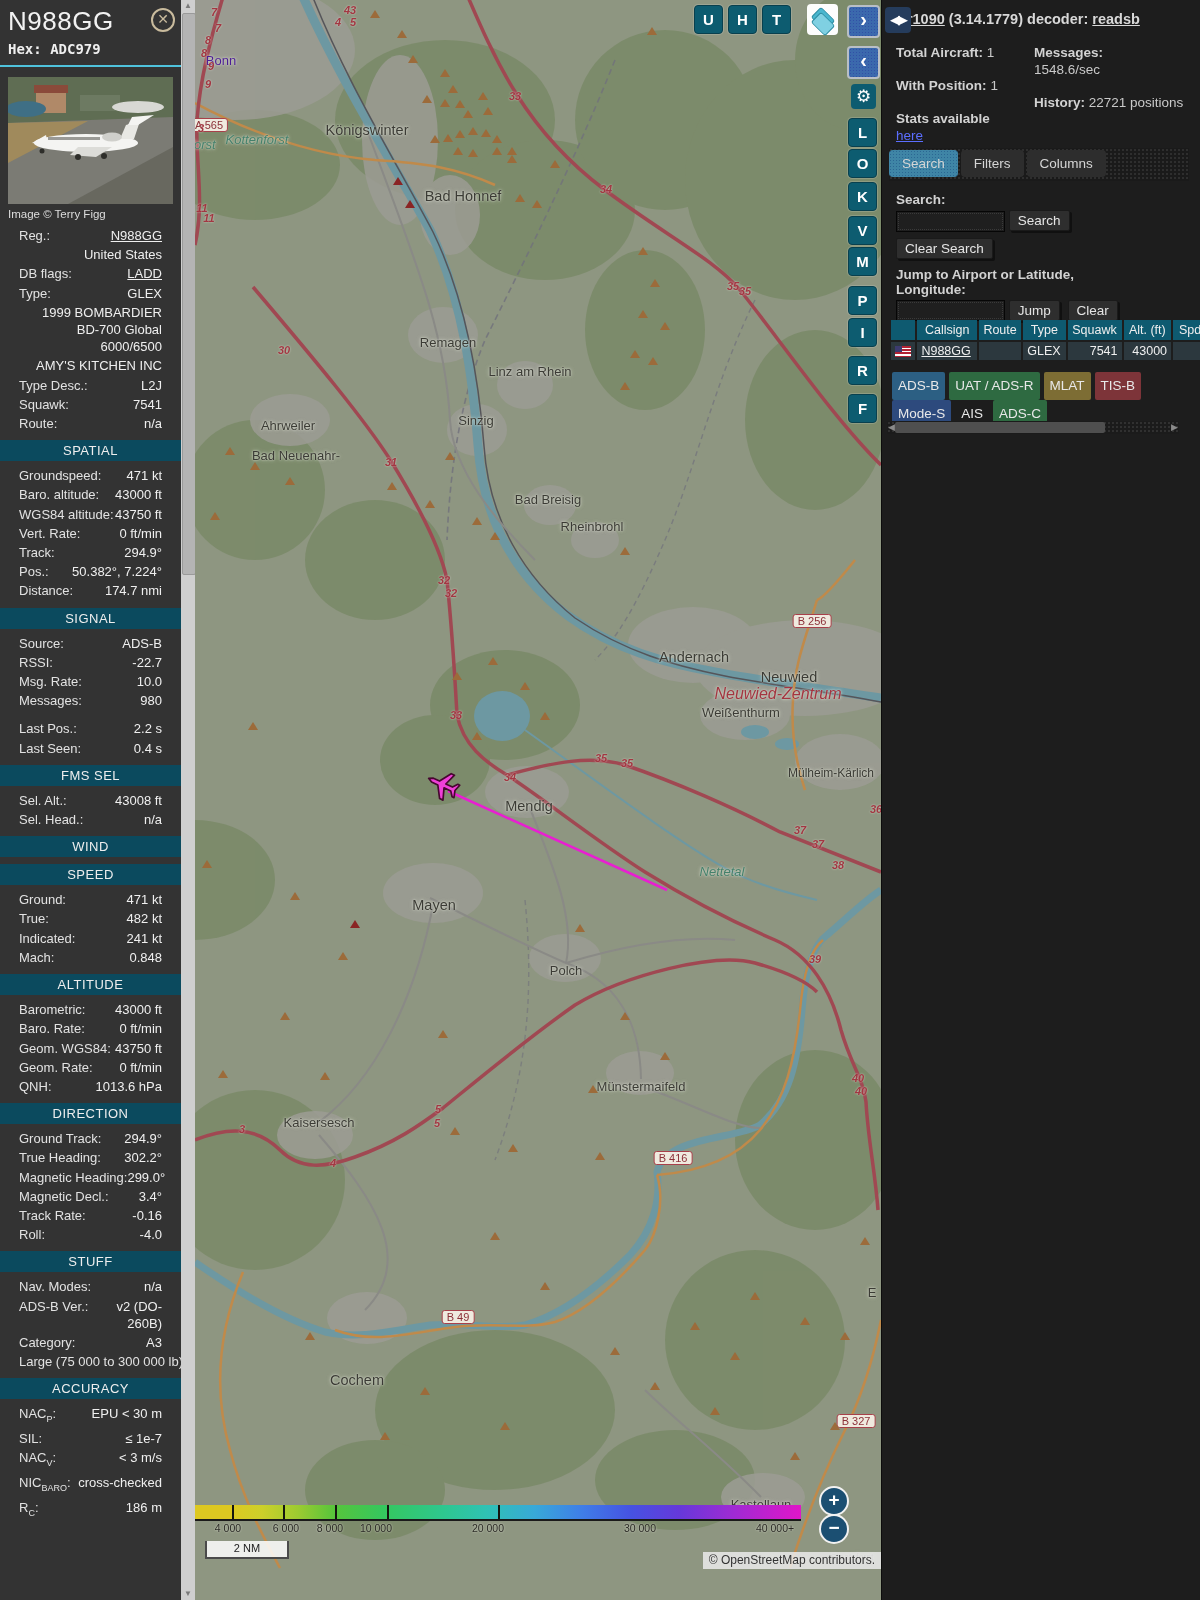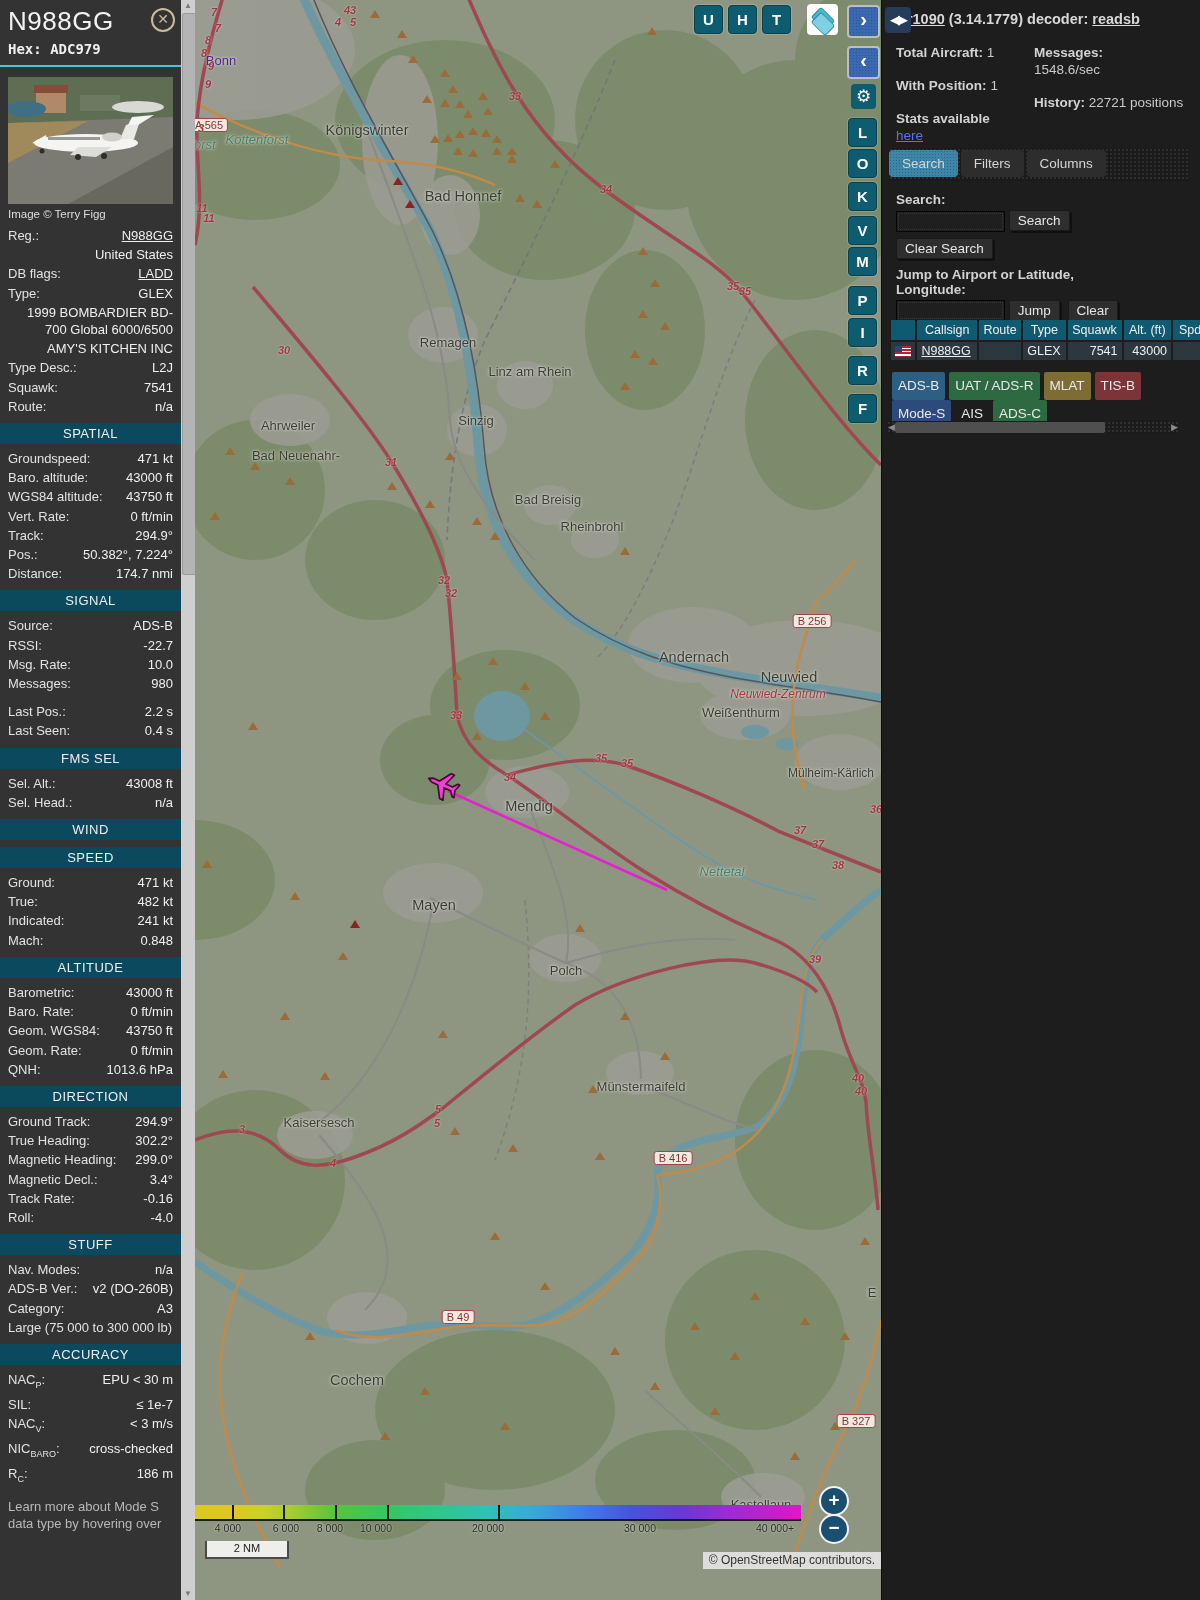--- a/index.html
+++ b/index.html
@@ -8,21 +8,21 @@
 
   
   #sidebar{position:absolute;left:0;top:0;width:181px;height:1600px;background:#333;color:#e6e6e6;overflow:hidden;}
   #sb-title{font-size:26px;color:#f2f2f2;padding:6px 8px 0 8px;letter-spacing:.5px;}
   #sb-hex{font-family:"DejaVu Sans Mono",monospace;font-weight:bold;font-size:14px;padding:4px 8px 8px 8px;color:#efefef;}
   #sb-divider{height:2px;background:#4fc3dc;margin:0;}
   #close-btn{position:absolute;right:6px;top:8px;width:20px;height:20px;border:2px solid #c9bb9d;border-radius:50%;
     color:#c9bb9d;text-align:center;line-height:18px;font-size:14px;cursor:pointer;}
   #photo{margin:10px 8px 2px 8px;width:165px;height:127px;background:#7b7b74;position:relative;overflow:hidden;}
   #photo-credit{font-size:11.5px;color:#ddd;padding:2px 8px 6px 8px;}
-  .row{display:flex;justify-content:space-between;padding:1px 8px;font-size:13px;line-height:17.2px;}
+  .row{display:flex;justify-content:space-between;padding:1px 19px;font-size:13px;line-height:17.2px;}
   .row .lbl{color:#e2e2e2;white-space:nowrap;}
   .row .val{color:#efefef;text-align:right;}
   .row.leftfull{display:block;}
   .row.gaptop{margin-top:9px;}
   .lnk{text-decoration:underline;cursor:pointer;}
   .sec-header{background:#0b4a5e;color:#eee;text-align:center;font-size:13px;padding:3px 0;margin:7px 0 5px 0;letter-spacing:.5px;}
   sub{font-size:9px;}
   #sb-footer{color:#b9b9b9;font-size:13px;padding:10px 8px 0 8px;line-height:17px;}
 
   
@@ -31,21 +31,21 @@
   #sb-thumb{position:absolute;left:1px;top:13px;width:12px;height:560px;background:#b4b4b4;border:1px solid #9a9a9a;border-radius:2px;}
 
   
   #map{position:absolute;left:195px;top:0;width:686px;height:1600px;background:#8e9681;overflow:hidden;}
   .town{position:absolute;transform:translate(-50%,-50%);font-size:13px;color:#3b3b35;white-space:nowrap;
     text-shadow:0 0 2px rgba(225,228,215,.9),0 0 4px rgba(225,228,215,.7);}
   .town.big{font-size:14.5px;}
   .town.small{font-size:12px;}
   .town.dim{color:#4c1d95;}
   .town.water{color:#45806b;font-style:italic;}
-  .town.red{color:#a33540;font-style:italic;font-size:12px;}
+  .town.red{color:#a33540;font-style:italic;font-size:16px;}
   .town.tiny{color:#62625c;font-size:9px;}
   .junction{position:absolute;transform:translate(-50%,-50%);font-size:11px;font-style:italic;font-weight:bold;color:#a23742;
     text-shadow:0 0 2px rgba(230,230,220,.8);}
   .peak{position:absolute;transform:translate(-50%,-100%);width:0;height:0;border-left:5px solid transparent;
     border-right:5px solid transparent;border-bottom:8px solid #9c6b3a;}
   .peak.red{border-bottom-color:#8a2424;}
   .rbadge{position:absolute;transform:translate(-50%,-50%);background:#efeadf;border:1.5px solid #a8404a;color:#8c3038;
     font-size:11px;padding:0 4px;border-radius:3px;white-space:nowrap;}
   .mapbtn{position:absolute;width:27px;height:27px;background:#0d5c70;border:1px solid #09404e;border-radius:4px;
     color:#fff;font-weight:bold;font-size:15px;text-align:center;line-height:27px;cursor:pointer;box-shadow:0 0 0 1px rgba(255,255,255,.15);}
@@ -354,24 +354,20 @@
           </div>
           <div class="row">
             <span class="lbl">NIC<sub>BARO</sub>:</span>
             <span class="val">cross-checked</span>
           </div>
           <div class="row">
             <span class="lbl">R<sub>C</sub>:</span>
             <span class="val">186 m</span>
           </div>
         </div>
-      </div>
-    <div id="sb-footer">
-        <div>Learn more about Mode S</div>
-        <div>data type by hovering over</div>
       </div>
   </div>
 
   <div id="sb-scroll">
     <div class="arrow" style="top:0">▲</div>
     <div id="sb-thumb"></div>
     <div class="arrow" style="bottom:0">▼</div>
   </div>
 
   <div id="map">

